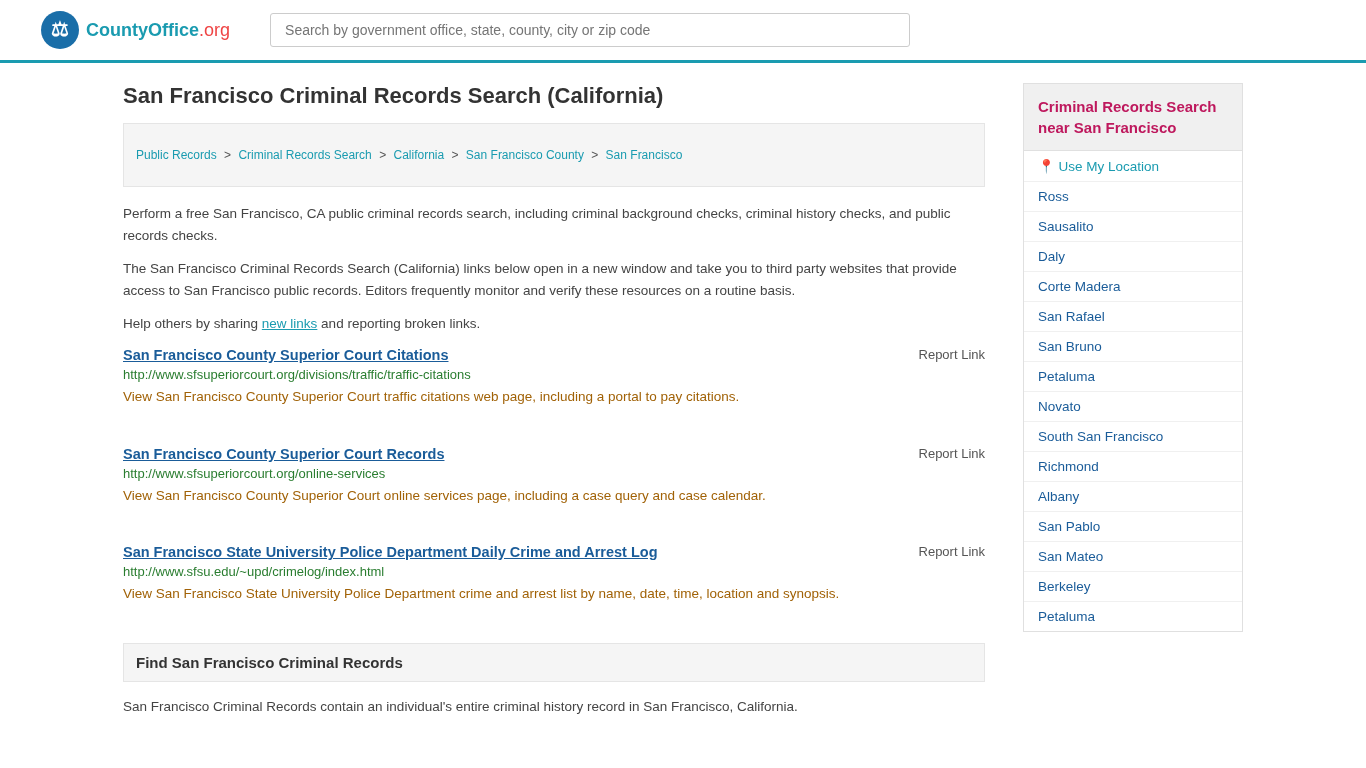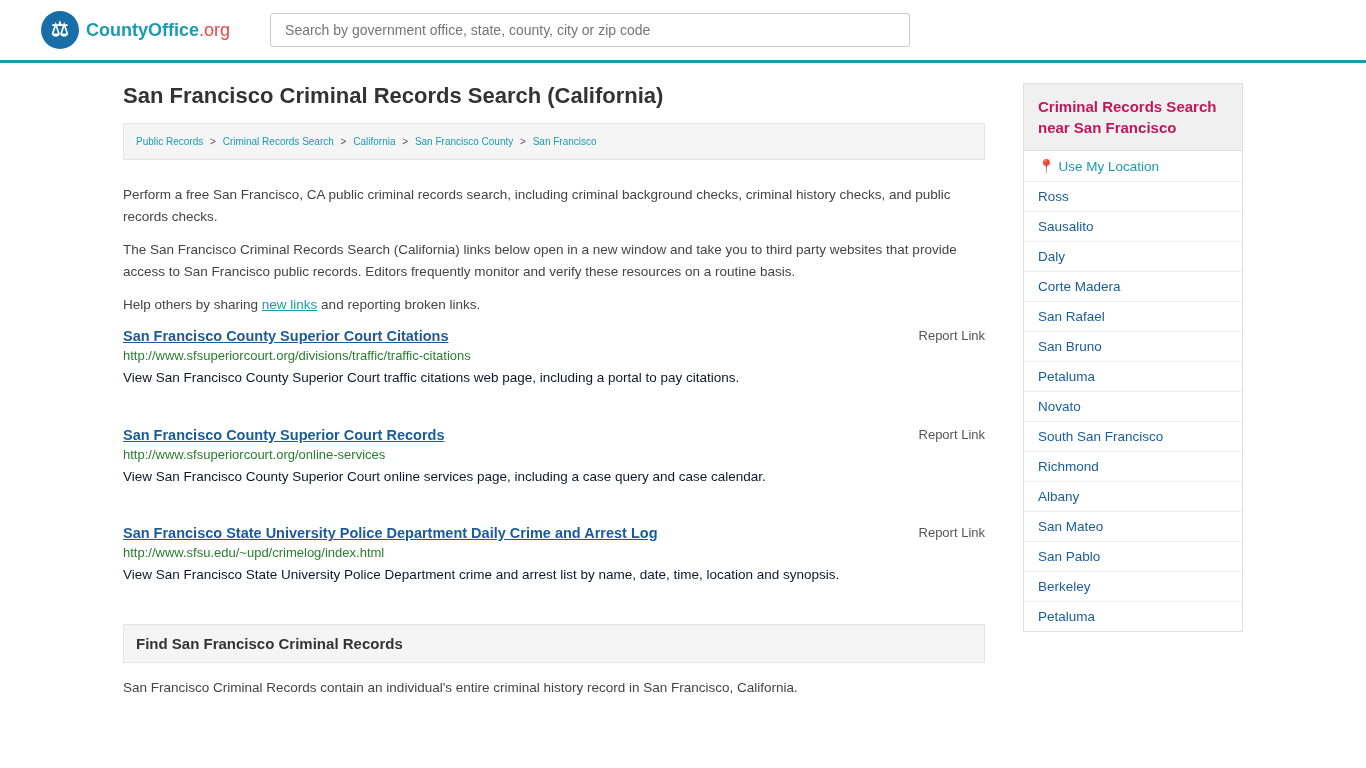--- a/index.html
+++ b/index.html
@@ -51,24 +51,24 @@
     #page-title {
       font-size: 22px;
       font-weight: bold;
       color: #333;
       margin-bottom: 14px;
     }
 
     
     #breadcrumb {
       background: #f5f5f5;
-      padding: 12px 12px;
-      font-size: 10px;
+      padding: 24px 12px;
+      font-size: 12px;
       color: #555;
-      margin-bottom: 24px;
+      margin-bottom: 16px;
       border: 1px solid #e5e5e5;
     }
     #breadcrumb a {
       color: #1a9bb0;
       text-decoration: none;
     }
     #breadcrumb span { color: #555; margin: 0 4px; }
 
     
     .desc-text {
@@ -102,21 +102,21 @@
       white-space: nowrap;
       margin-left: 20px;
     }
     .record-url {
       font-size: 13px;
       color: #2a7d30;
       margin-bottom: 4px;
     }
     .record-desc {
       font-size: 13.5px;
-      color: #0f172a;
+      color: #a16207;
       line-height: 1.6;
     }
 
     
     .section-header {
       background: #f5f5f5;
       border: 1px solid #e5e5e5;
       padding: 10px 12px;
       font-size: 15px;
       font-weight: bold;
@@ -276,24 +276,24 @@
       <li>
         <a href="#">South San Francisco</a>
       </li>
       <li>
         <a href="#">Richmond</a>
       </li>
       <li>
         <a href="#">Albany</a>
       </li>
       <li>
+        <a href="#">San Pablo</a>
+      </li>
+      <li>
         <a href="#">San Mateo</a>
-      </li>
-      <li>
-        <a href="#">San Pablo</a>
       </li>
       <li>
         <a href="#">Berkeley</a>
       </li>
       <li>
         <a href="#">Petaluma</a>
       </li>
     </ul>
   </div>
 

